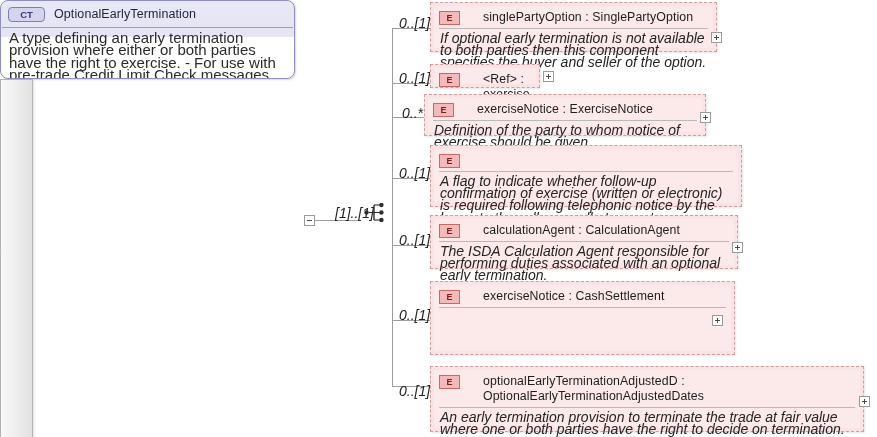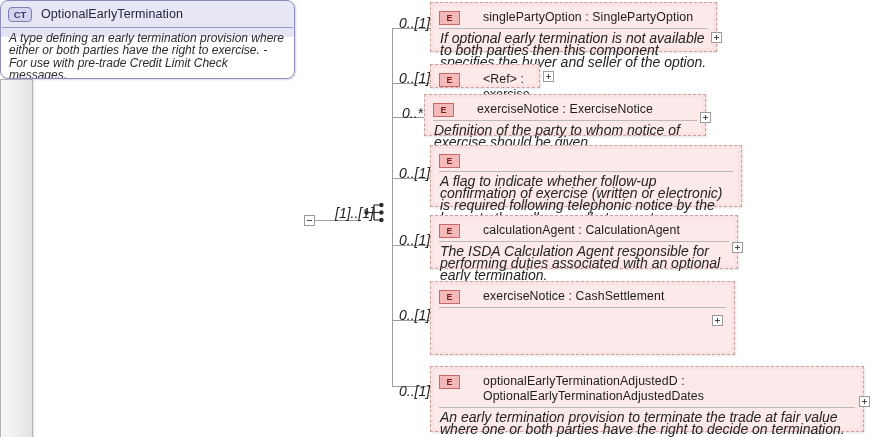--- a/index.html
+++ b/index.html
@@ -30,21 +30,21 @@
     overflow: hidden;
   }
   .ct-header {
     height: 26px;
     display: flex;
     align-items: center;
     padding-left: 7px;
     box-sizing: border-box;
   }
   .ct-badge {
-    width: 24px;
+    width: 37px;
     height: 15px;
     box-sizing: border-box;
     border: 1px solid #7d7db5;
     border-radius: 4px;
     background: #d4d4ee;
     color: #3a3a72;
     font-size: 9.5px;
     font-weight: bold;
     line-height: 13px;
     text-align: center;
@@ -58,23 +58,22 @@
     font-family: "Liberation Sans", sans-serif;
     letter-spacing: 0.1px;
   }
   .ct-divider {
     height: 1px;
     background: #9a9ac8;
     margin: 0 1px;
   }
   .ct-desc {
     padding: 4px 8px 0 8px;
-    font-size: 12px;
+    font-size: 15px;
     line-height: 12.3px;
-    font-style: italic;
     color: #2b2b2b;
     font-family: "Liberation Sans", sans-serif;
   }
 
   
   .toggle {
     width: 11px;
     height: 11px;
     box-sizing: border-box;
     border: 1px solid #9a9a9a;

